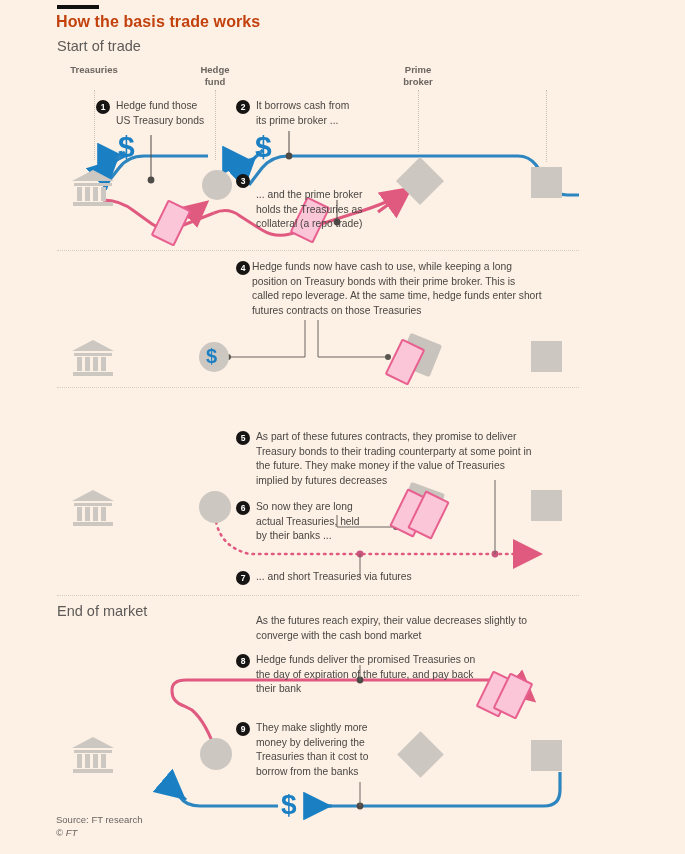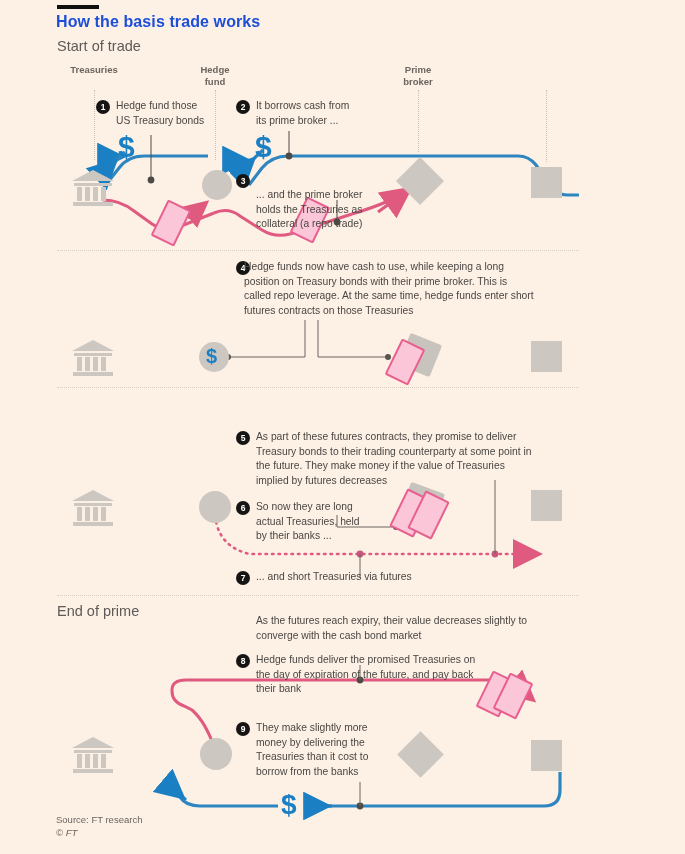--- a/index.html
+++ b/index.html
@@ -8,21 +8,21 @@
     background:#fdf1e6;
     font-family:"Liberation Sans", sans-serif;
     color:#33302e;
     position:relative;
     overflow:hidden;
   }
   .root{position:absolute;inset:0;}
 
   
   .top-rule{position:absolute;left:57px;top:5px;width:42px;height:4px;background:#111010;}
-  .title{position:absolute;left:56px;top:13px;font-size:16px;font-weight:700;color:#1d4ed8;letter-spacing:.1px;}
+  .title{position:absolute;left:56px;top:13px;font-size:16px;font-weight:700;color:#c2410c;letter-spacing:.1px;}
   .subtitle{position:absolute;left:57px;top:38px;font-size:14.5px;font-weight:400;color:#5d5a57;}
   .subtitle2{position:absolute;left:57px;top:603px;font-size:14.5px;font-weight:400;color:#5d5a57;}
 
   
   .colhead{position:absolute;font-size:9.5px;font-weight:700;color:#6a6560;text-align:center;line-height:12px;width:120px;}
 
   
   .guide{position:absolute;width:0;border-left:1px dotted #cdbfb4;}
 
   
@@ -52,21 +52,21 @@
   .src em{font-style:italic;}
 </style>
 </head>
 <body>
 
 <div class="root">
 
   <div class="top-rule"></div>
   <div class="title">How the basis trade works</div>
   <div class="subtitle">Start of trade</div>
-  <div class="subtitle2">End of prime</div>
+  <div class="subtitle2">End of market</div>
 
   <div class="colhead" style="left:34px;top:64px;">
     <span>Treasuries</span>
   </div>
   <div class="colhead" style="left:155px;top:64px;">
     <span>Hedge</span><br>
     <span>fund</span>
   </div>
   <div class="colhead" style="left:358px;top:64px;">
     <span>Prime</span><br>
@@ -249,21 +249,21 @@
   </div>
 
   <div class="num" style="left:236px;top:174px;">3</div>
   <div class="note" style="left:256px;top:160px;width:135px;margin-top:28px;">
     <span>... and the prime broker</span><br>
     <span>holds the Treasuries as</span><br>
     <span>collateral (a repo trade)</span>
   </div>
 
   <div class="num" style="left:236px;top:261px;">4</div>
-  <div class="note" style="left:244px;top:260px;width:290px;">Hedge funds now have cash to use, while keeping a long position on Treasury bonds with their prime broker. This is called repo leverage. At the same time, hedge funds enter short futures contracts on those Treasuries</div>
+  <div class="note" style="left:252px;top:260px;width:290px;">Hedge funds now have cash to use, while keeping a long position on Treasury bonds with their prime broker. This is called repo leverage. At the same time, hedge funds enter short futures contracts on those Treasuries</div>
 
   <div class="num" style="left:236px;top:431px;">5</div>
   <div class="note" style="left:256px;top:430px;width:282px;">As part of these futures contracts, they promise to deliver Treasury bonds to their trading counterparty at some point in the future. They make money if the value of Treasuries implied by futures decreases</div>
 
   <div class="num" style="left:236px;top:501px;">6</div>
   <div class="note" style="left:256px;top:500px;width:120px;">
     <span>So now they are long</span><br>
     <span>actual Treasuries, held</span><br>
     <span>by their banks ...</span>
   </div>

